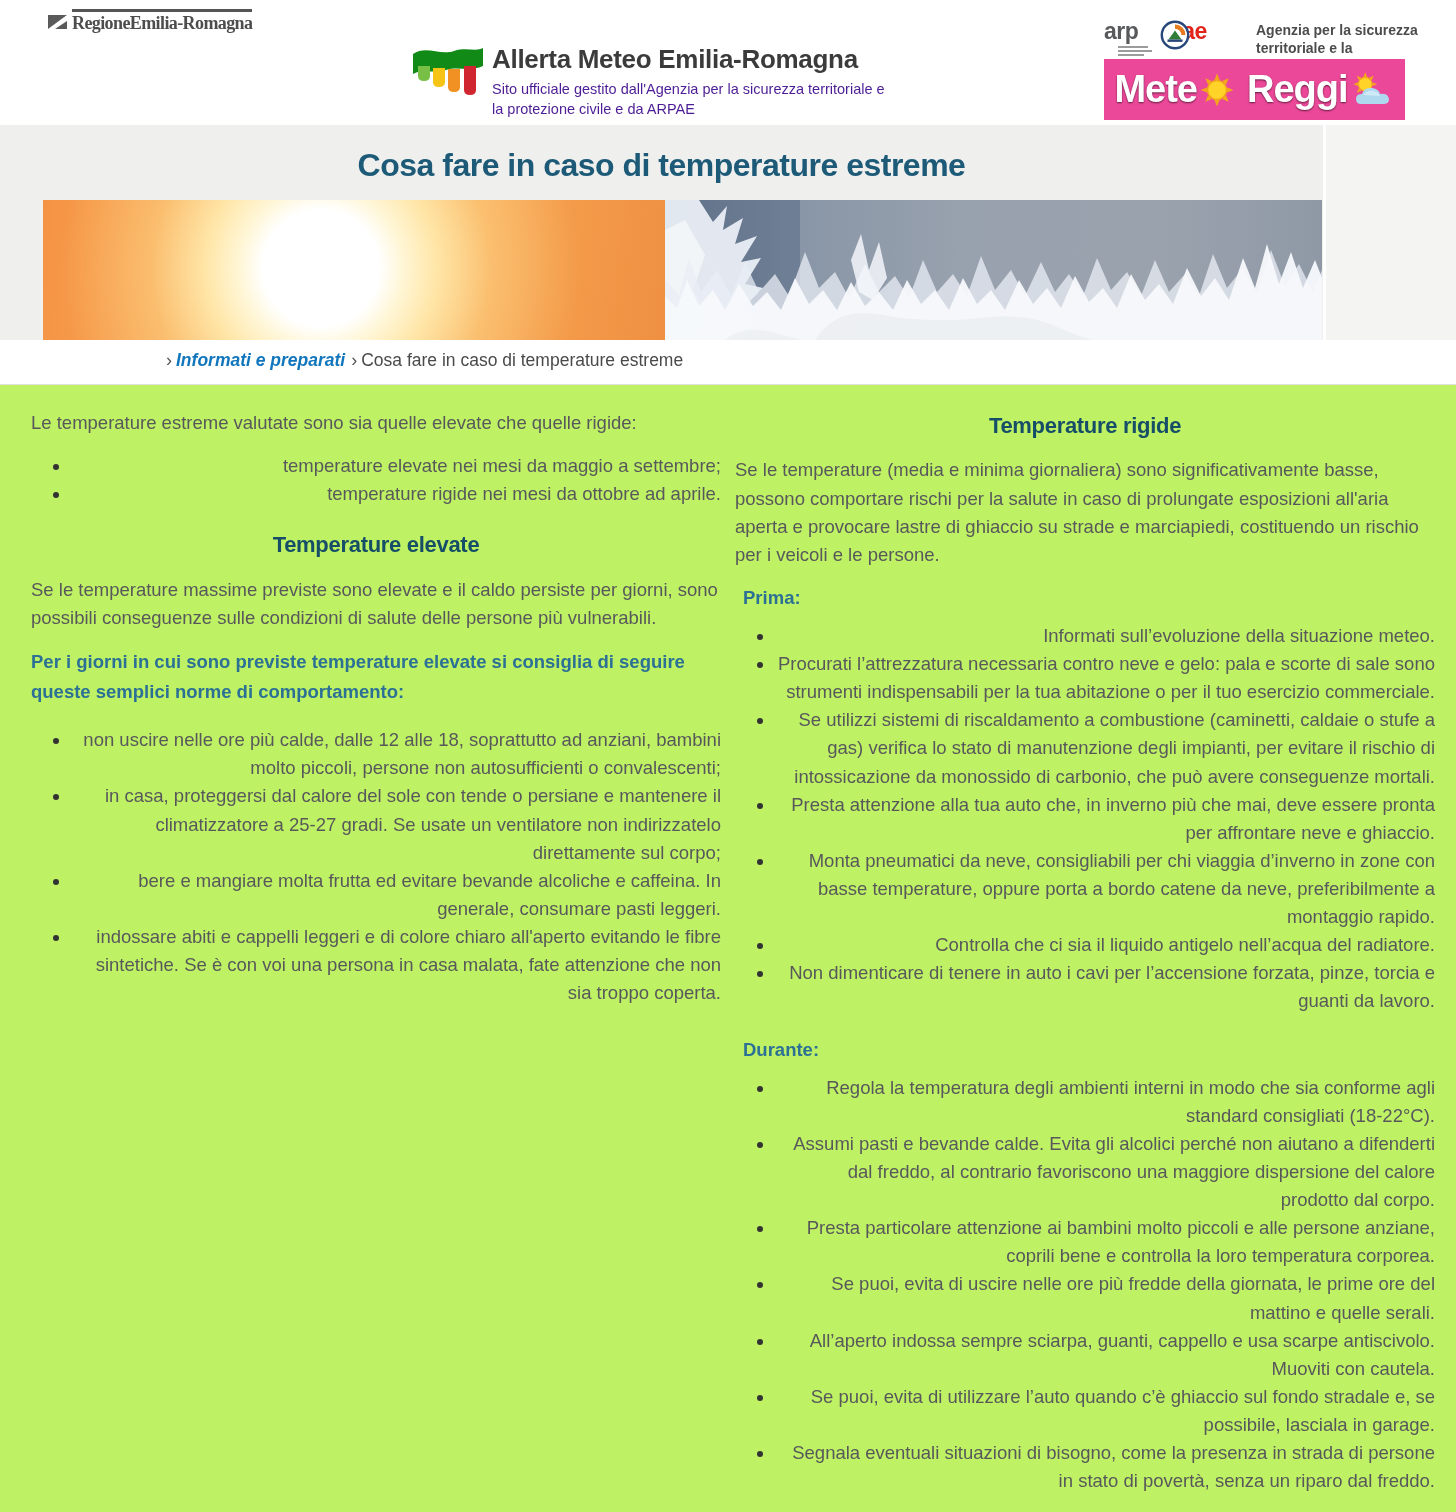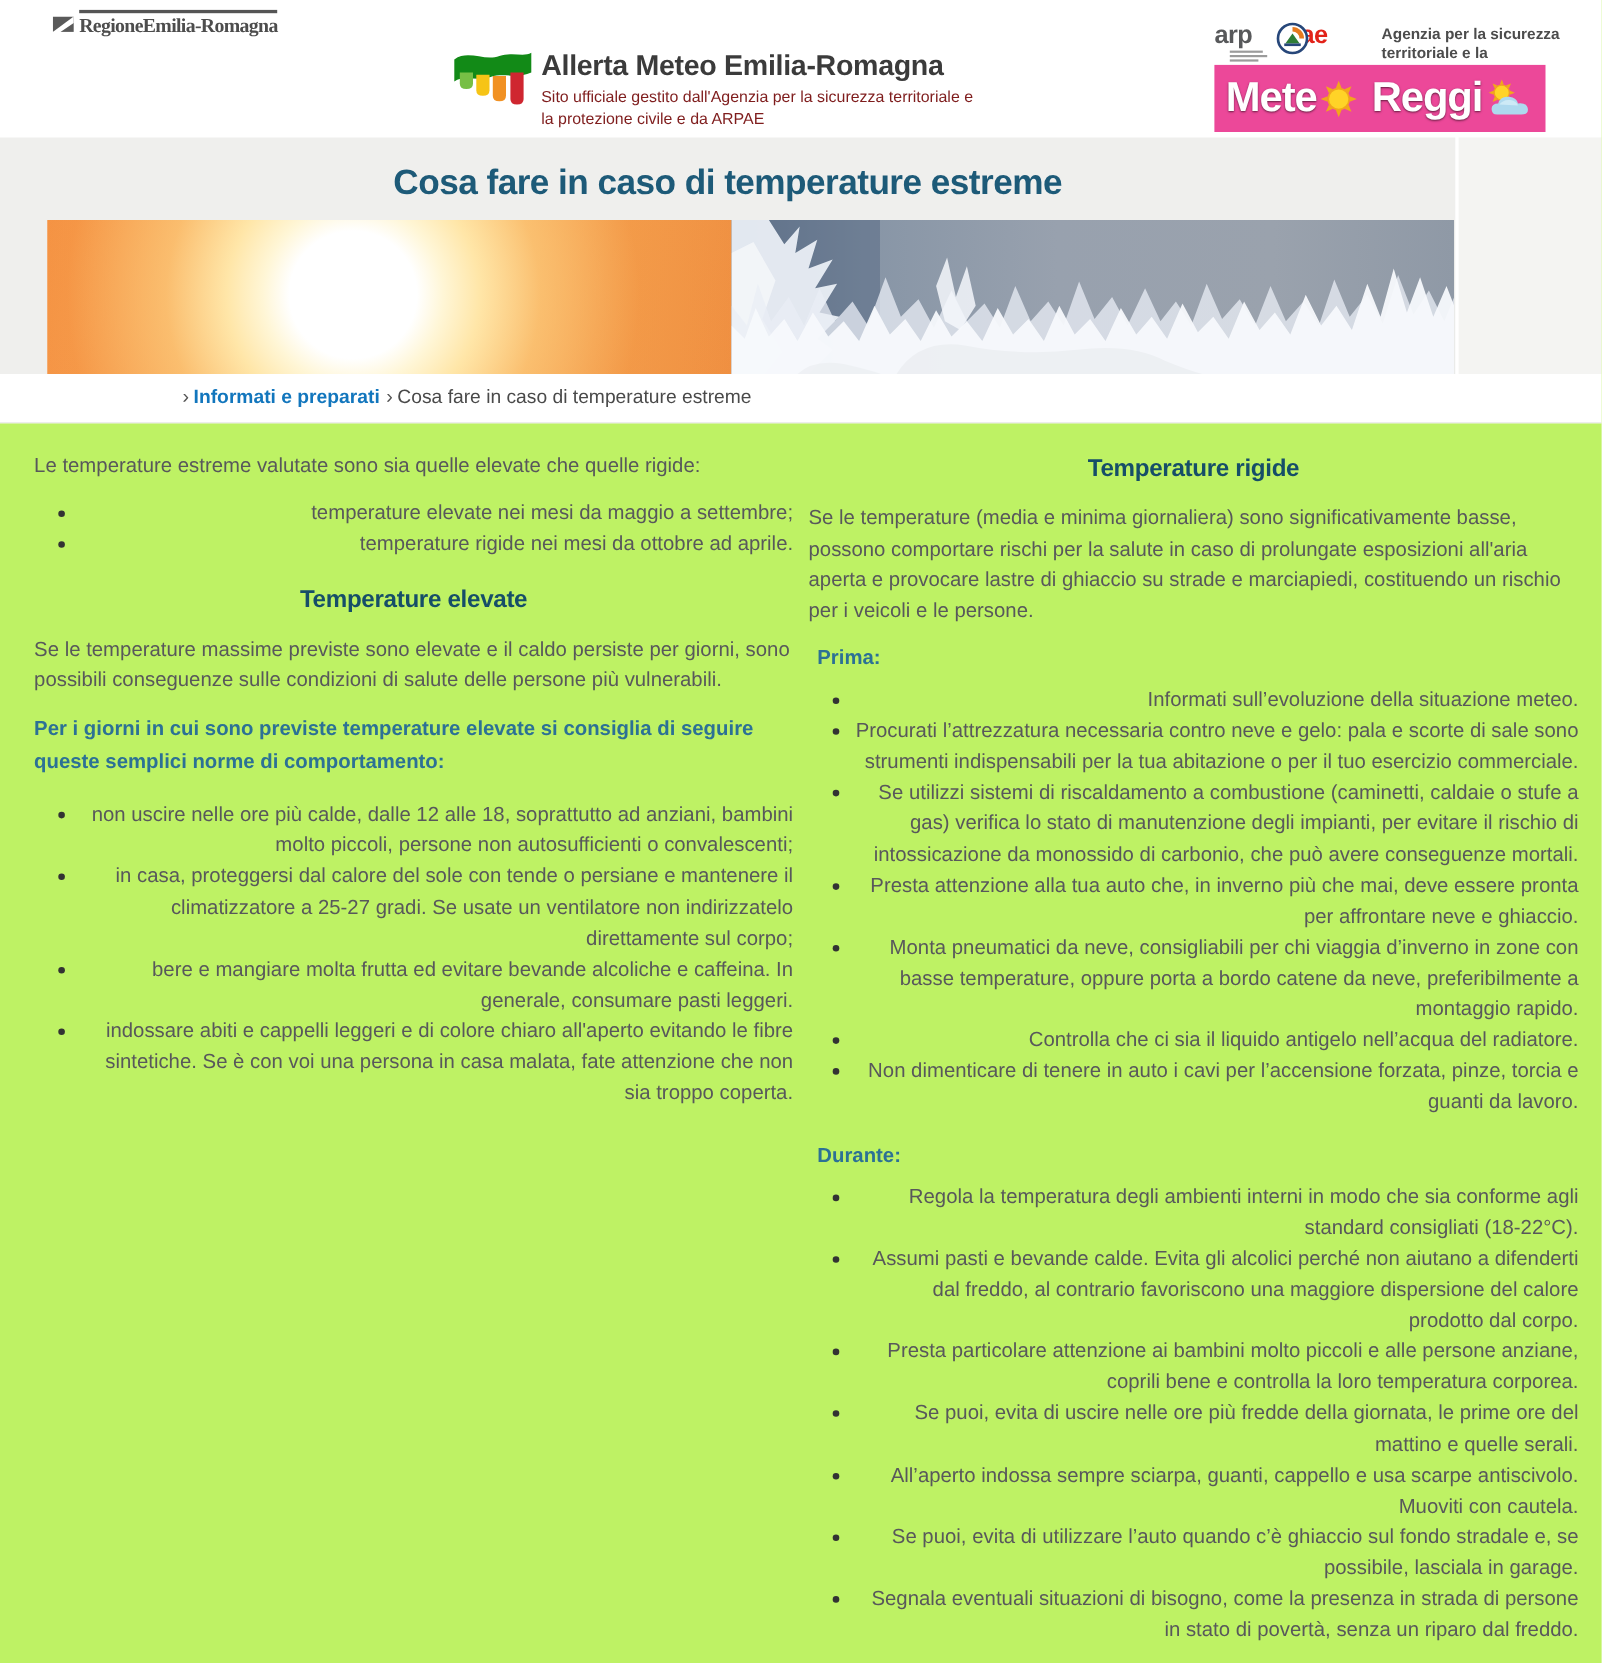--- a/index.html
+++ b/index.html
@@ -9,21 +9,21 @@
     -webkit-font-smoothing:antialiased;
   }
   
   .header{position:absolute;top:0;left:0;width:1456px;height:125px;background:#fff;}
   .region-logo{position:absolute;left:48px;top:9px;display:flex;align-items:center;gap:4px;cursor:pointer;}
   .region-icon{width:20px;height:17px;margin-top:3px;}
   .region-text{font-family:"Liberation Serif",serif;font-size:18px;font-weight:bold;color:#4d4d4d;
     border-top:3px solid #555;padding-top:1px;letter-spacing:-0.6px;}
   .site-logo{position:absolute;left:412px;top:42px;cursor:pointer;}
   .site-title{position:absolute;left:492px;top:44px;font-size:26px;font-weight:bold;color:#3b3b3b;letter-spacing:-0.3px;}
-  .site-sub{position:absolute;left:492px;top:79px;font-size:14.5px;color:#7f1d1d;line-height:1.4;}
+  .site-sub{position:absolute;left:492px;top:79px;font-size:14.5px;color:#4c1d95;line-height:1.4;}
   .arpae{position:absolute;left:1104px;top:18px;font-size:23px;font-weight:bold;letter-spacing:-0.5px;cursor:pointer;}
   .arpae .a1{color:#58595b;} .arpae .a2{color:#e2231a;margin-left:44px;}
   .arpae-lines{margin-top:1px;margin-left:14px;}
   .arpae-lines div{height:2px;background:#9b9b9b;margin-bottom:2px;}
   .al1{width:30px;} .al2{width:34px;} .al3{width:26px;}
   .pc-badge{position:absolute;left:1160px;top:20px;width:30px;height:30px;}
   .agency{position:absolute;left:1256px;top:21px;font-size:14px;font-weight:bold;color:#4c4c4c;line-height:1.3;}
   .meteo{position:absolute;left:1104px;top:59px;width:301px;height:61px;background:#ec4899;
     display:flex;align-items:center;justify-content:center;gap:3px;cursor:pointer;}
   .meteo span{color:#fff;font-size:38px;font-weight:800;letter-spacing:-1px;
@@ -39,21 +39,21 @@
     background:
       radial-gradient(circle at 278px 68px,#ffffff 0px,#ffffff 58px,#fff6d6 82px,#ffe6a8 115px,
         rgba(252,200,120,.75) 170px,rgba(247,160,70,.25) 260px,rgba(244,148,60,0) 360px),
       linear-gradient(100deg,#f49043 0%,#f7a95c 35%,#f9b464 55%,#f29a4b 80%,#ef8f41 100%);}
   .hero-frost{width:657px;height:140px;}
   
   .crumbbar{position:absolute;top:340px;left:0;width:1456px;height:44px;background:#fff;
     border-bottom:1px solid #e1e1df;}
   .crumb{position:absolute;left:166px;top:10px;font-size:17.5px;color:#4a4a4a;}
   .crumb .chev{color:#555;margin-right:4px;font-size:18px;}
-  .crumb a{color:#1276bd;font-weight:bold;text-decoration:none;cursor:pointer;margin-right:6px;}
+  .crumb a{color:#1276bd;font-weight:bold;text-decoration:none;cursor:pointer;margin-right:6px;font-style:italic;}
   
   .content{position:absolute;top:385px;left:0;width:1456px;height:1127px;background:#bef264;}
   .col{position:absolute;font-size:18.5px;color:#58585b;line-height:1.52;}
   .col-left{left:31px;top:24px;width:690px;}
   .col-right{left:735px;top:24px;width:700px;}
   .col p{margin:0 0 15px;}
   .col h2{font-size:22px;font-weight:bold;color:#164e68;letter-spacing:-0.3px;margin:7px 0 14px;text-align:center;}
   .col-right h2{margin-top:0;}
   .col ul{margin:4px 0 20px;padding-left:40px;}
   .col li{margin:0;text-align:right;}

